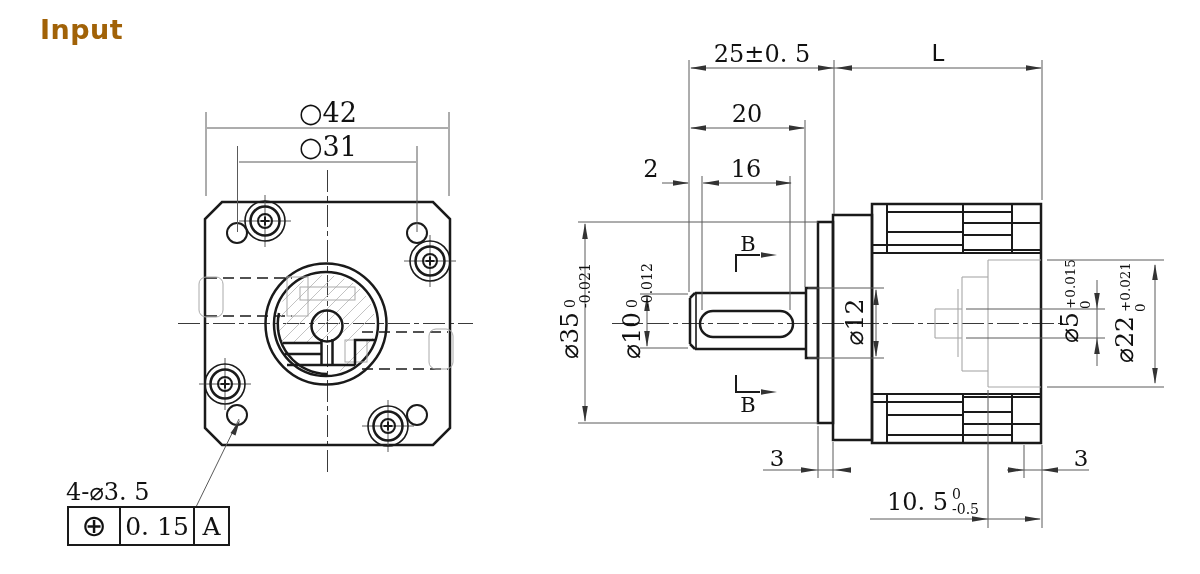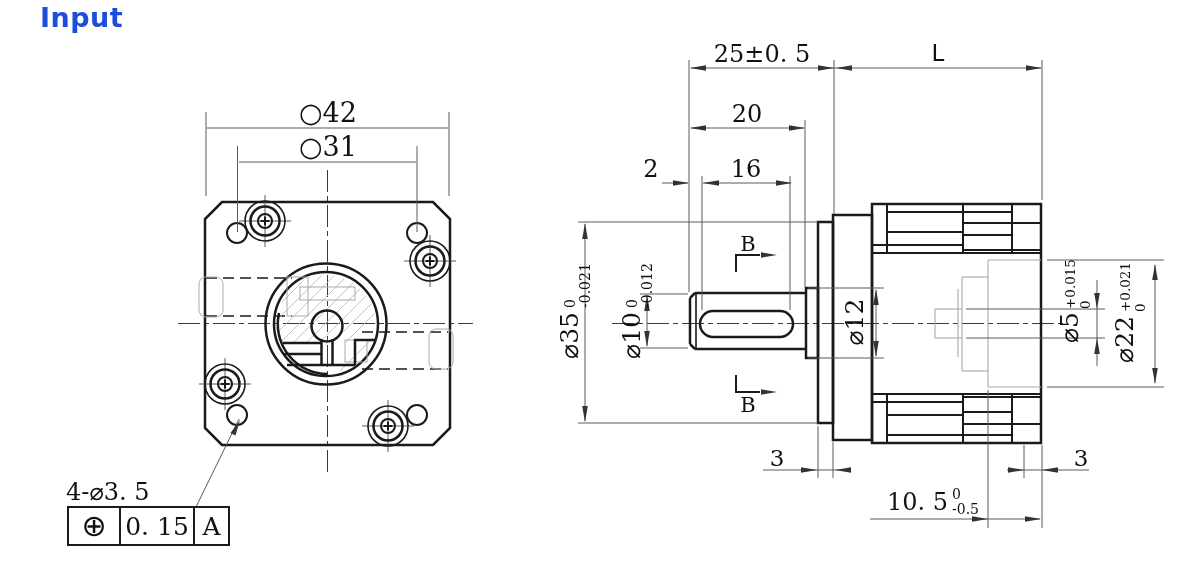--- a/index.html
+++ b/index.html
@@ -1,18 +1,18 @@
 <!DOCTYPE html>
 <html><head>
 <meta charset="utf-8">
 <style>
   html,body{margin:0;padding:0;background:#fff;}
   .canvas{position:relative;width:1200px;height:574px;background:#ffffff;overflow:hidden;
           font-family:"Liberation Sans", sans-serif;}
-  .title{position:absolute;left:40px;top:2px;font-size:27px;font-weight:600;color:#1d4ed8;
+  .title{position:absolute;left:40px;top:14px;font-size:27px;font-weight:600;color:#a16207;
          font-family:"DejaVu Sans", sans-serif;letter-spacing:0.5px;}
   svg{position:absolute;left:0;top:0;}
   .ol  {fill:none;stroke:#1a1a1a;stroke-width:2.5;}
   .ol2 {fill:none;stroke:#1a1a1a;stroke-width:2;}
   .olt {fill:none;stroke:#1a1a1a;stroke-width:1.6;}
   .thin{fill:none;stroke:#5a5a5a;stroke-width:1;}
   .hid {fill:none;stroke:#a8a8a8;stroke-width:1.1;}
   .gry {fill:none;stroke:#aaaaaa;stroke-width:1;}
   .hatch{stroke:#bcbcbc;stroke-width:0.9;}
   .cl  {fill:none;stroke:#3a3a3a;stroke-width:1;stroke-dasharray:22 4 5 4;}

